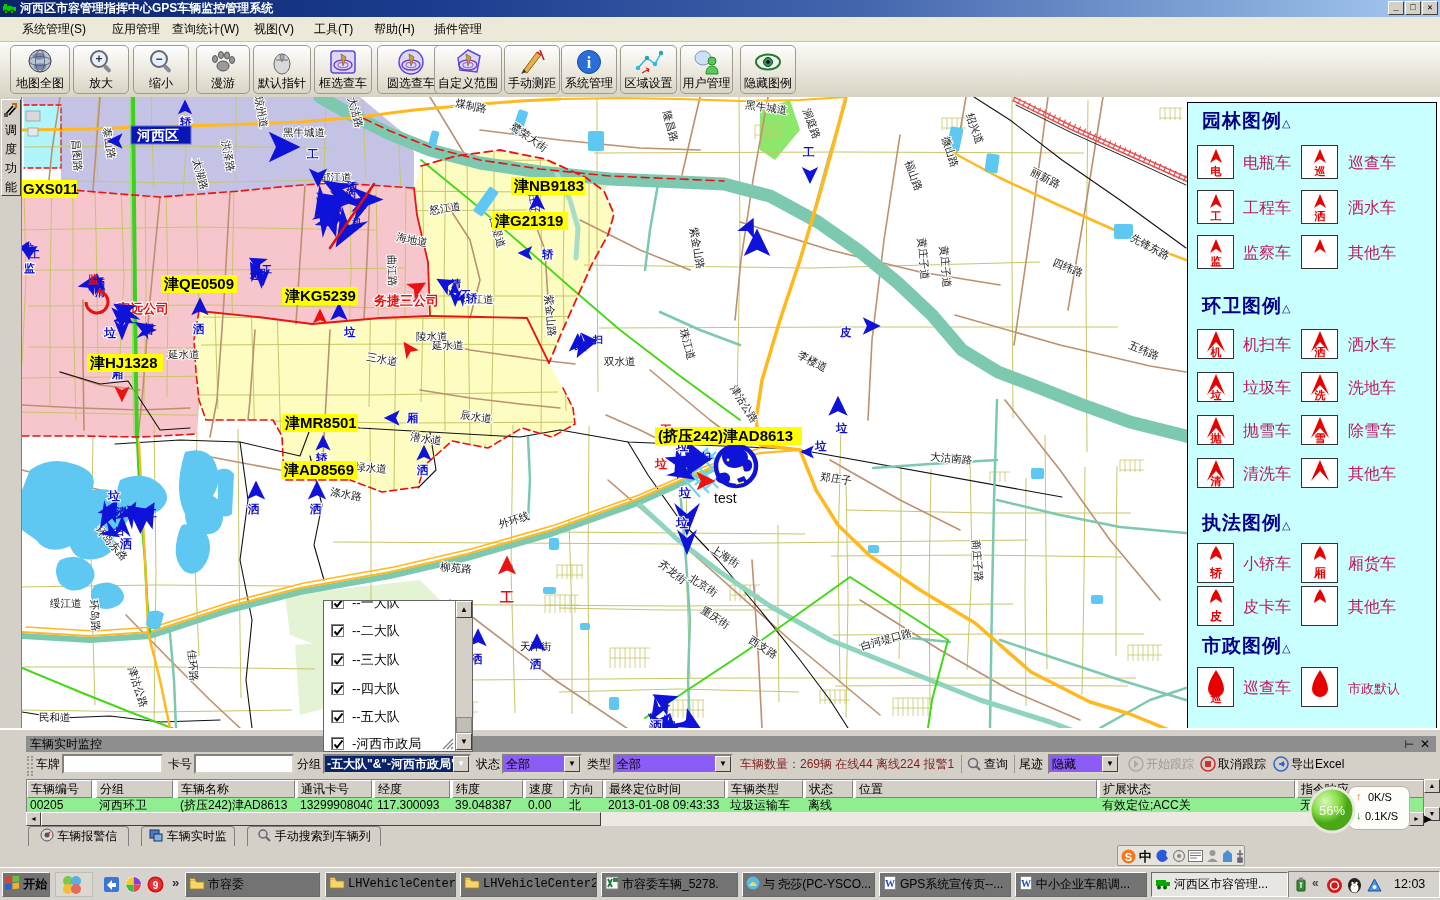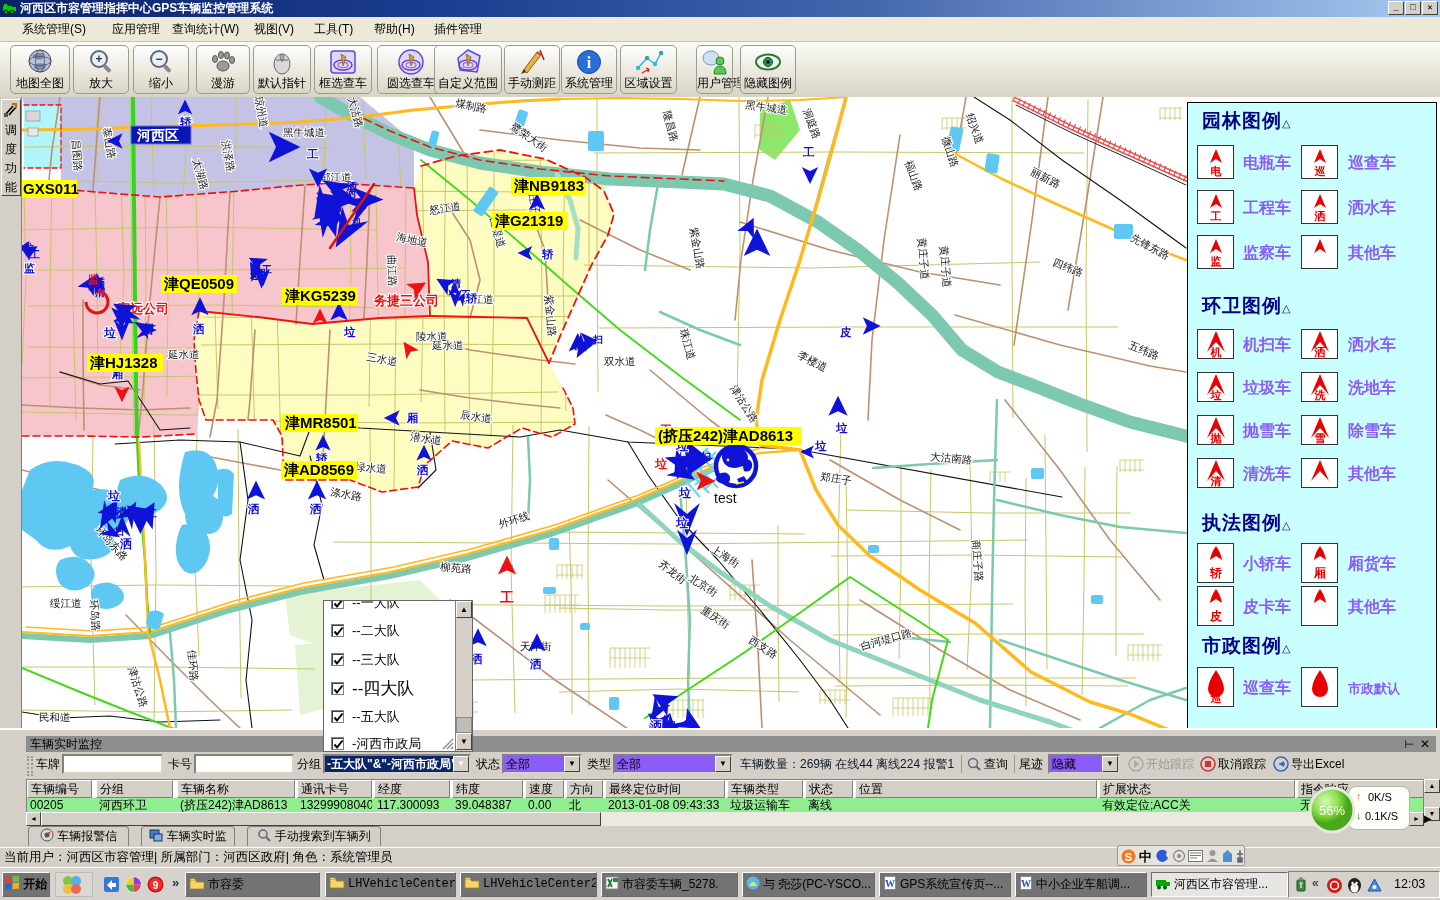--- a/index.html
+++ b/index.html
@@ -10,21 +10,21 @@
 .toolbar{left:0;top:42px;width:1440px;height:55px;background:linear-gradient(180deg,#fbfbf8,#e3e0d2 70%,#d8d4c5)}
 .tbbtn{position:absolute;top:3px;height:49px;border:1px solid #9d9b8d;border-radius:5px;background:linear-gradient(180deg,#fefefe,#e9e6da 60%,#d9d5c6);text-align:center;font-size:12px;color:#000}
 .tbbtn .ic{margin:2px auto 0;width:28px;height:28px}
 .tbbtn .lb{line-height:14px;white-space:nowrap}
 .leftstrip{left:0;top:97px;width:22px;height:631px;background:#d4d0c8;border-right:1px solid #808080}
 .ltab{left:1px;top:99px;width:20px;height:97px;background:#d4d0c8;border:1px solid;border-color:#fff #404040 #404040 #fff;text-align:center;font-size:12px;color:#000}
 .legend{left:1187px;top:102px;width:250px;height:628px;background:#caffff;border:1px solid #000;overflow:hidden}
 .lgt{position:absolute;font-weight:bold;color:#000087;font-size:19px;letter-spacing:1px}
 .lgt small{font-size:11px;font-weight:normal}
 .lgbox{position:absolute;background:#fff;border:1px solid #333}
-.lglb{position:absolute;font-weight:bold;color:#8b5cf6;font-size:16px}
+.lglb{position:absolute;font-weight:normal;color:#be185d;font-size:16px}
 .bpanel{left:0;top:728px;width:1440px;height:139px;background:#d4d0c8}
 .ptitle{left:26px;top:8px;width:1410px;height:16px;background:#8e8e8e;color:#000;font-size:12px;line-height:16px;padding-left:4px}
 .ctl{position:absolute;font-size:12px;color:#000;line-height:20px}
 .inp{position:absolute;height:20px;background:#fff;border:2px inset #d8d4c8}
 .cmb{position:absolute;height:20px;background:#8b5cf6;border:2px inset #d8d4c8;font-size:12px;line-height:16px;padding-left:2px}
 .cmbb{position:absolute;right:0px;top:0px;width:16px;height:16px;background:#d4d0c8;border:1px solid;border-color:#fff #404040 #404040 #fff;text-align:center;font-size:8px;line-height:14px}
 .th{position:absolute;top:0;height:18px;background:#d4d0c8;border:1px solid;border-color:#fff #808080 #808080 #fff;font-size:12px;line-height:16px;padding-left:3px;overflow:hidden;white-space:nowrap}
 .td{position:absolute;top:0;height:14px;font-size:12px;line-height:14px;padding-left:3px;white-space:nowrap;overflow:hidden}
 .tab3{position:absolute;top:0;height:20px;border:1px solid #808080;border-bottom:none;border-radius:4px 4px 0 0;background:#d4d0c8;font-size:12px;line-height:19px;text-align:center;color:#000}
 .taskbar{left:0;top:867px;width:1440px;height:33px;background:#d6d3ce;border-top:1px solid #fff}
@@ -147,21 +147,21 @@
       <div class="ic"><svg width="28" height="28" viewBox="0 0 28 28">
           <path d="M3 20 L12 10 L20 16 L26 5" stroke="#30b8d8" stroke-width="1.5" fill="none"></path>
           <circle cx="3" cy="20" r="2.2" fill="#30b8d8"></circle>
           <circle cx="12" cy="10" r="2.2" fill="#2aa"></circle>
           <circle cx="20" cy="16" r="2.2" fill="#30b8d8"></circle>
           <circle cx="26" cy="5" r="2.2" fill="#2aa"></circle>
           <path d="M7 25 L14 21 M14 21 L11 20 M14 21 L13 24" stroke="#d22" stroke-width="1.3" fill="none"></path>
         </svg></div>
       <div class="lb">区域设置</div>
     </div>
-    <div class="tbbtn" style="left:696px;width:37px">
+    <div class="tbbtn" style="left:680px;width:53px">
       <div class="ic"><svg width="28" height="28" viewBox="0 0 28 28">
           <ellipse cx="10" cy="10" rx="8" ry="7" fill="#cfe0f4" stroke="#7a9ac0"></ellipse>
           <circle cx="19" cy="13" r="4" fill="#58c858" stroke="#2a8a2a"></circle>
           <path d="M13 26 Q13 18 19 18 Q25 18 25 26 Z" fill="#58c858" stroke="#2a8a2a"></path>
         </svg></div>
       <div class="lb">用户管理</div>
     </div>
     <div class="tbbtn" style="left:740px;width:56px">
       <div class="ic"><svg width="28" height="28" viewBox="0 0 28 28">
           <ellipse cx="14" cy="14" rx="12" ry="7.5" fill="#eef8ee" stroke="#2a7a2a" stroke-width="2"></ellipse>
@@ -883,21 +883,21 @@
       <svg width="13" height="13" viewBox="0 0 13 13">
         <path d="M2.5 6.5 L5 9.5 L10.5 2.5" stroke="#000" stroke-width="2" fill="none"></path>
       </svg>
     </div>
     <div class="abs" style="left:28px;top:51px;font-size:13px;line-height:16px">--三大队</div>
     <div class="chk" style="left:7px;top:81px">
       <svg width="13" height="13" viewBox="0 0 13 13">
         <path d="M2.5 6.5 L5 9.5 L10.5 2.5" stroke="#000" stroke-width="2" fill="none"></path>
       </svg>
     </div>
-    <div class="abs" style="left:28px;top:80px;font-size:17px;line-height:16px">--四大队</div>
+    <div class="abs" style="left:28px;top:80px;font-size:13px;line-height:16px">--四大队</div>
     <div class="chk" style="left:7px;top:109px">
       <svg width="13" height="13" viewBox="0 0 13 13">
         <path d="M2.5 6.5 L5 9.5 L10.5 2.5" stroke="#000" stroke-width="2" fill="none"></path>
       </svg>
     </div>
     <div class="abs" style="left:28px;top:108px;font-size:13px;line-height:16px">--五大队</div>
     <div class="chk" style="left:7px;top:136px">
       <svg width="13" height="13" viewBox="0 0 13 13">
         <path d="M2.5 6.5 L5 9.5 L10.5 2.5" stroke="#000" stroke-width="2" fill="none"></path>
       </svg>
@@ -1023,21 +1023,21 @@
     <div class="ctl" style="left:36px;top:26px;color:#000;font-size:12px">车牌</div>
     <div class="inp" style="left:62px;top:26px;width:101px"></div>
     <div class="ctl" style="left:168px;top:26px;color:#000;font-size:12px">卡号</div>
     <div class="inp" style="left:194px;top:26px;width:100px"></div>
     <div class="ctl" style="left:297px;top:26px;color:#000;font-size:12px">分组</div>
     <div class="cmb" style="left:323px;top:26px;width:148px;background:#0a246a;color:#fff;font-weight:bold">-五大队"&amp;"-河西市政局"<div class="cmbb">▼</div></div>
     <div class="ctl" style="left:476px;top:26px;color:#000;font-size:12px">状态</div>
     <div class="cmb" style="left:502px;top:26px;width:80px">全部<div class="cmbb">▼</div></div>
     <div class="ctl" style="left:587px;top:26px;color:#000;font-size:12px">类型</div>
     <div class="cmb" style="left:613px;top:26px;width:120px">全部<div class="cmbb">▼</div></div>
-    <div class="ctl" style="left:740px;top:26px;color:#0f172a;font-size:12px">车辆数量：269辆 在线44 离线224 报警1</div>
+    <div class="ctl" style="left:740px;top:26px;color:#7f1d1d;font-size:12px">车辆数量：269辆 在线44 离线224 报警1</div>
     <div class="abs" style="left:961px;top:27px;width:1px;height:18px;background:#999"></div>
     <svg class="abs" style="left:967px;top:29px" width="14" height="14">
       <circle cx="6" cy="6" r="4.5" fill="none" stroke="#667" stroke-width="1.5"></circle>
       <line x1="9" y1="9" x2="13" y2="13" stroke="#667" stroke-width="2"></line>
     </svg>
     <div class="ctl" style="left:984px;top:26px;color:#000;font-size:12px">查询</div>
     <div class="abs" style="left:1014px;top:27px;width:1px;height:18px;background:#999"></div>
     <div class="ctl" style="left:1019px;top:26px;color:#000;font-size:12px">尾迹</div>
     <div class="cmb" style="left:1048px;top:26px;width:72px">隐藏<div class="cmbb">▼</div></div>
     <svg class="abs" style="left:1128px;top:28px" width="16" height="16">
@@ -1103,21 +1103,20 @@
         <path d="M7 7 L10 4" stroke="#c22" stroke-width="1.4"></path>
       </svg> 车辆报警信</div>
     <div class="tab3" style="left:141px;top:98px;width:94px"><svg width="14" height="14" viewBox="0 0 14 14" style="vertical-align:-2px">
         <rect x="1" y="2" width="9" height="8" fill="#4a7ad8" stroke="#234"></rect>
         <rect x="5" y="6" width="8" height="7" fill="#7ab0f0" stroke="#234"></rect>
       </svg> 车辆实时监</div>
     <div class="tab3" style="left:247px;top:98px;width:134px"><svg width="14" height="14" viewBox="0 0 14 14" style="vertical-align:-2px">
         <circle cx="6" cy="6" r="4" fill="none" stroke="#667" stroke-width="1.5"></circle>
         <line x1="9" y1="9" x2="13" y2="13" stroke="#667" stroke-width="2"></line>
       </svg> 手动搜索到车辆列</div>
-    <div class="abs" style="left:0;top:119px;width:1440px;height:20px;background:#d4d0c8;border-top:1px solid #fff;font-size:12.5px;line-height:19px;color:#000;padding-left:4px">当前用户：河西区市容管理| 所属部门：河西区政府| 角色：系统管理员</div>
   </div>
 <div class="abs taskbar">
     <div class="tkbtn" style="left:2px;width:48px;font-weight:bold"><svg width="15" height="15" viewBox="0 0 15 15" style="vertical-align:-3px;margin-left:2px">
         <rect x="0" y="1" width="6.5" height="6" fill="#e33e30" transform="skewY(-6)"></rect>
         <rect x="7.5" y="1" width="6.5" height="6" fill="#6fbe44" transform="skewY(-6)"></rect>
         <rect x="0" y="8" width="6.5" height="6" fill="#2a66c8" transform="skewY(-6)"></rect>
         <rect x="7.5" y="8" width="6.5" height="6" fill="#f0b028" transform="skewY(-6)"></rect>
       </svg> 开始</div>
     <div class="abs" style="left:55px;top:4px;width:38px;height:25px;background:#dbd8d2;border:1px solid #c0bdb5"></div>
     <svg class="abs" style="left:61px;top:7px" width="22" height="20" viewBox="0 0 22 20">

